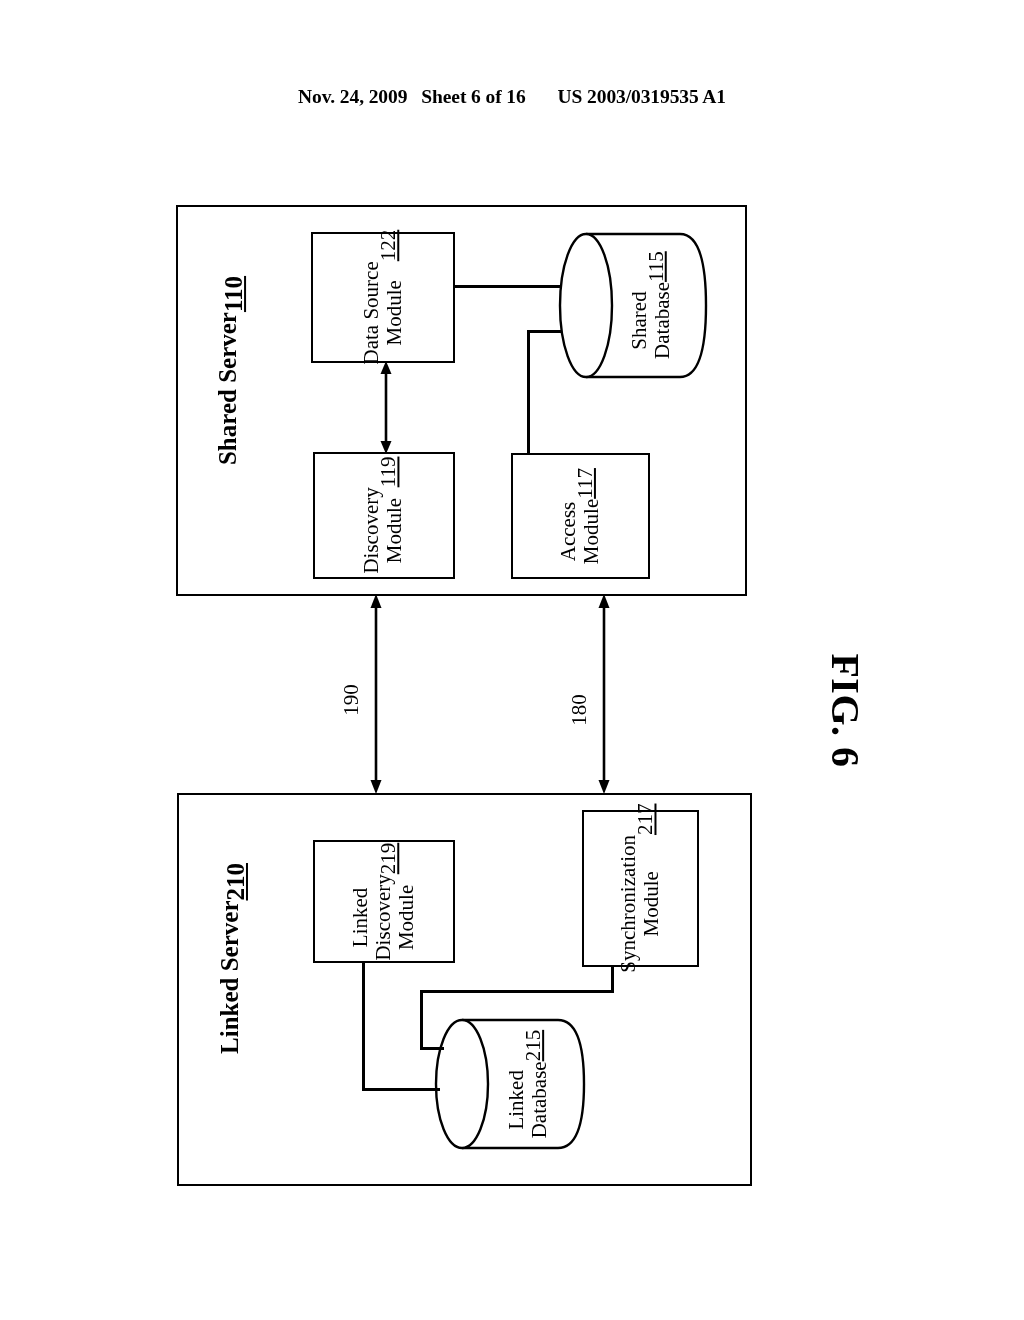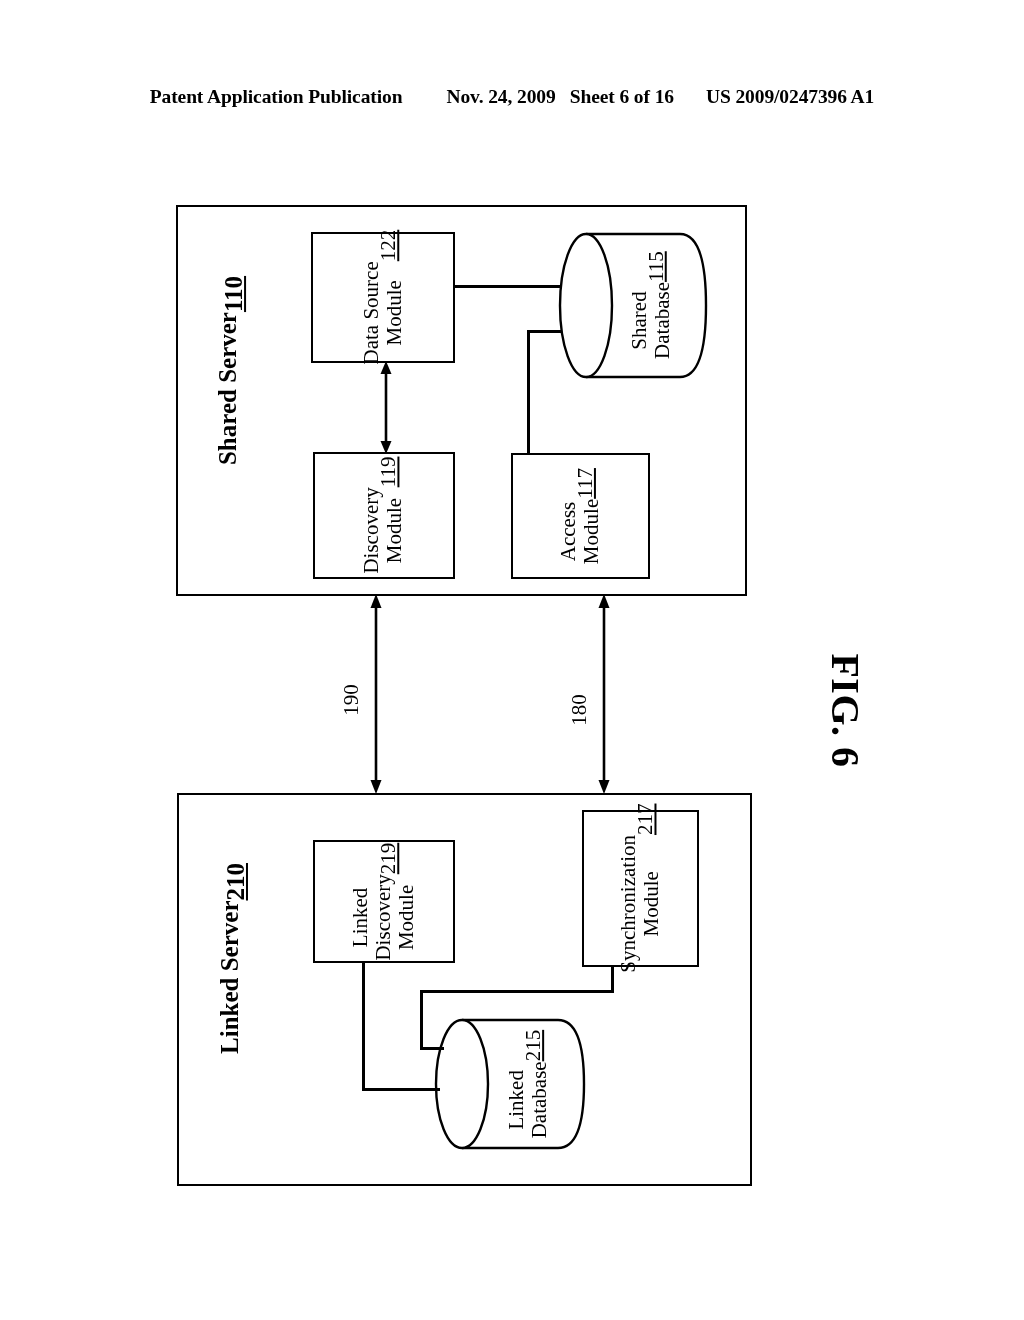--- a/index.html
+++ b/index.html
@@ -165,24 +165,23 @@
   .fig-caption {
     font-size: 40px;
     font-weight: bold;
     letter-spacing: 0.5px;
   }
 </style>
 </head>
 <body>
 
 <div class="pub-header">
-  <span class="hdr-left">Patent Application Publication</span>
   <span class="hdr-date">Nov. 24, 2009</span>
   <span class="hdr-sheet">Sheet 6 of 16</span>
-  <span class="hdr-number">US 2009/0247396 A1</span>
+  <span class="hdr-number">US 2003/0319535 A1</span>
 </div>
 
 <div id="figure-canvas">
 
   <div class="server-box" style="left:176px; top:205px; width:571px; height:391px;">
   </div>
 
   <div class="server-title-wrap" style="left:178px; top:270px; width:100px; height:200px;">
     <div class="rot-ccw label-stack">
       <div class="server-ref">110</div>

